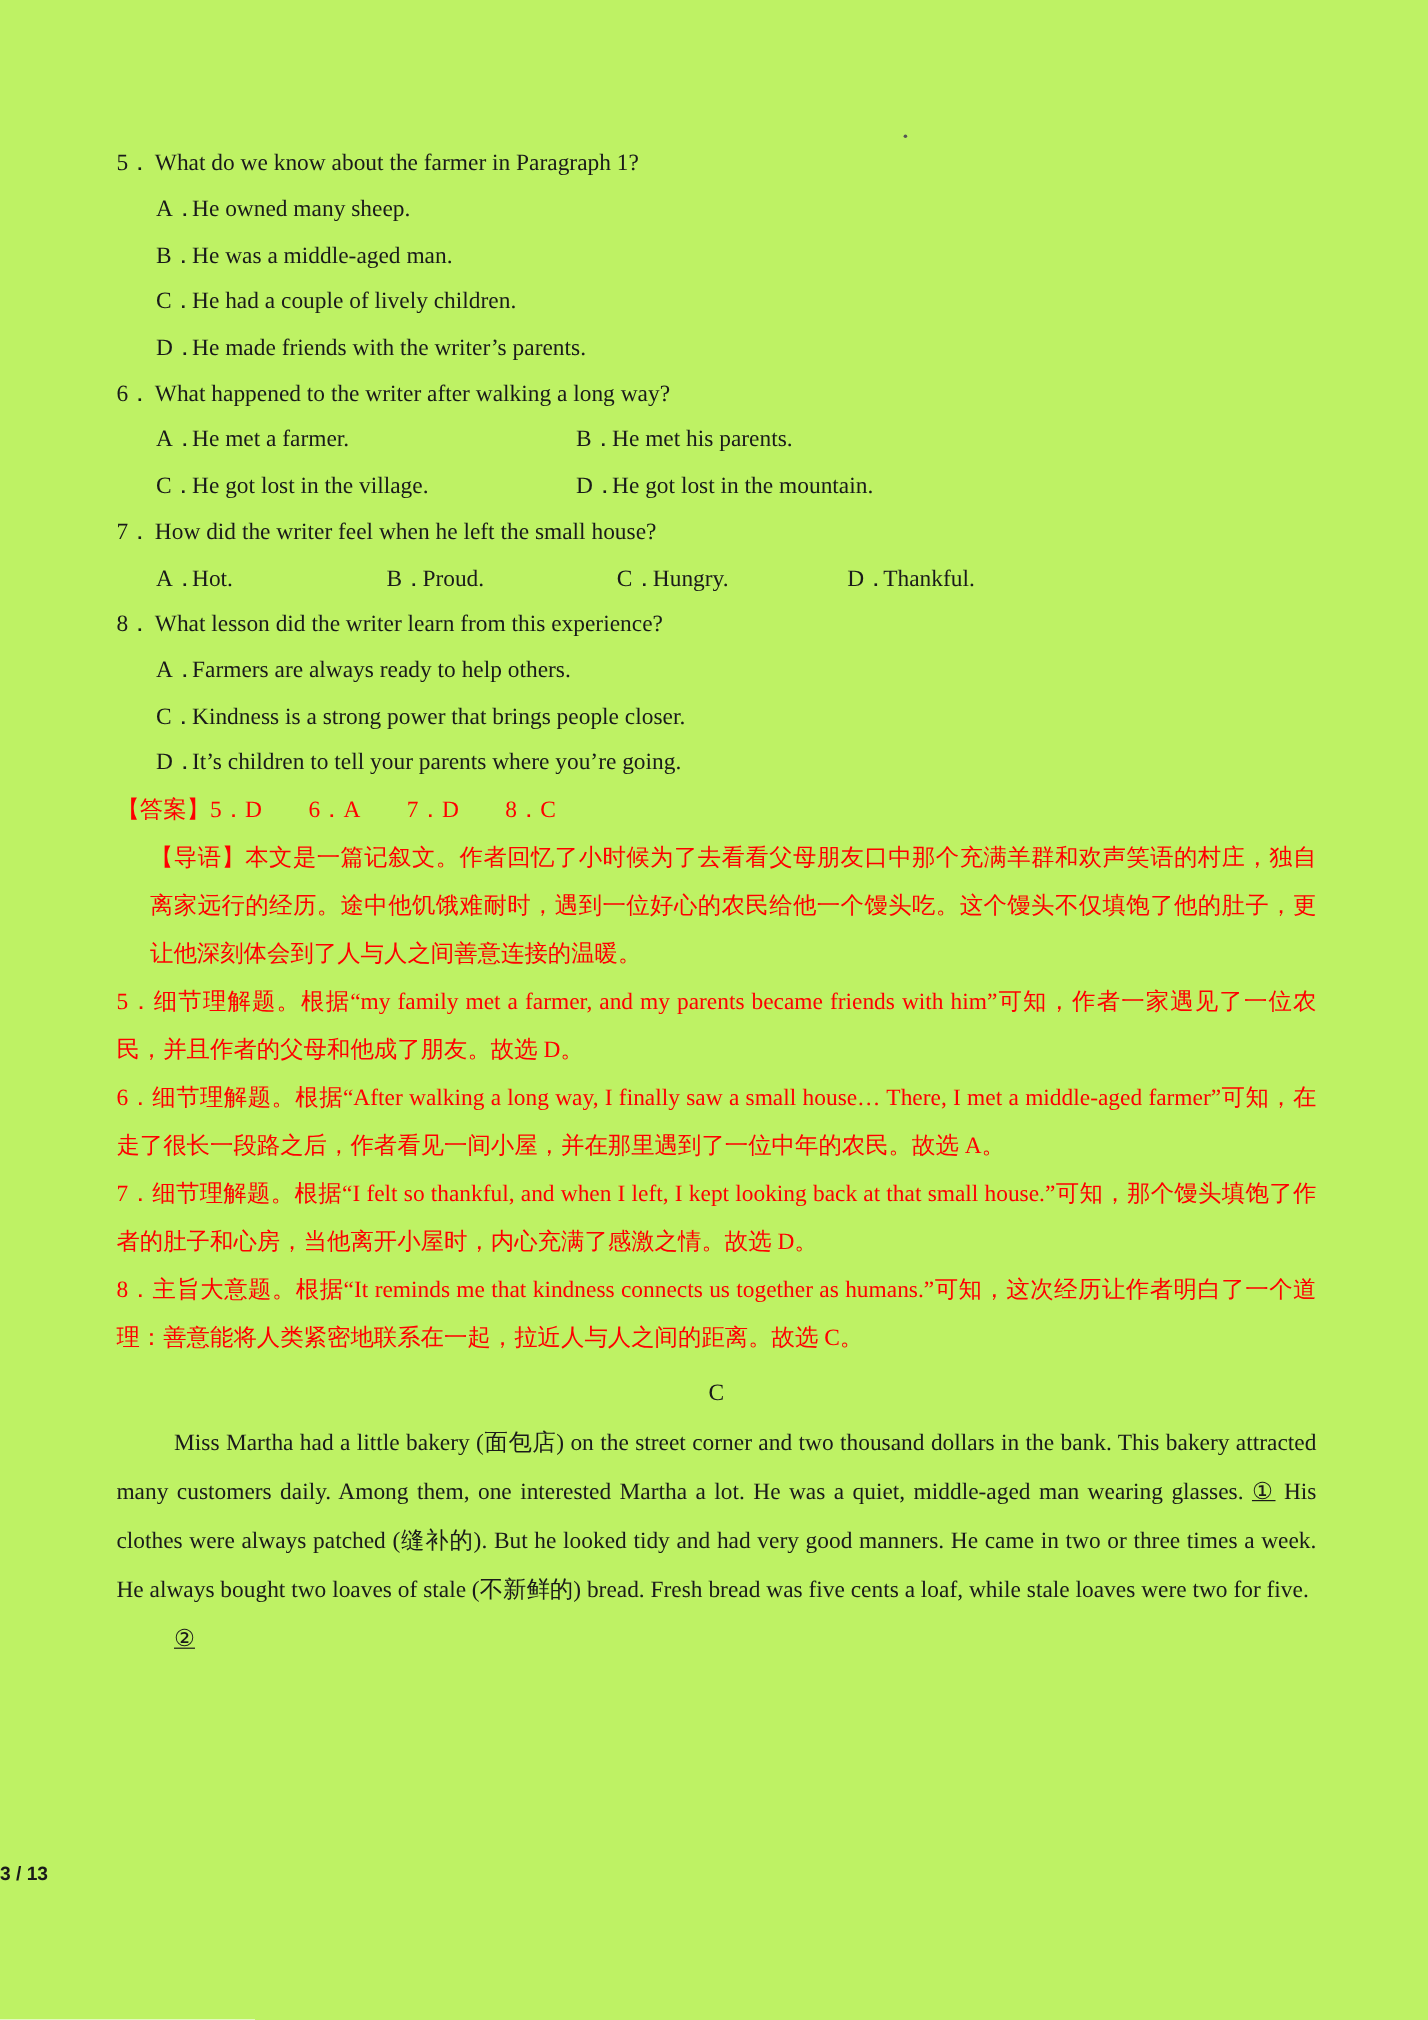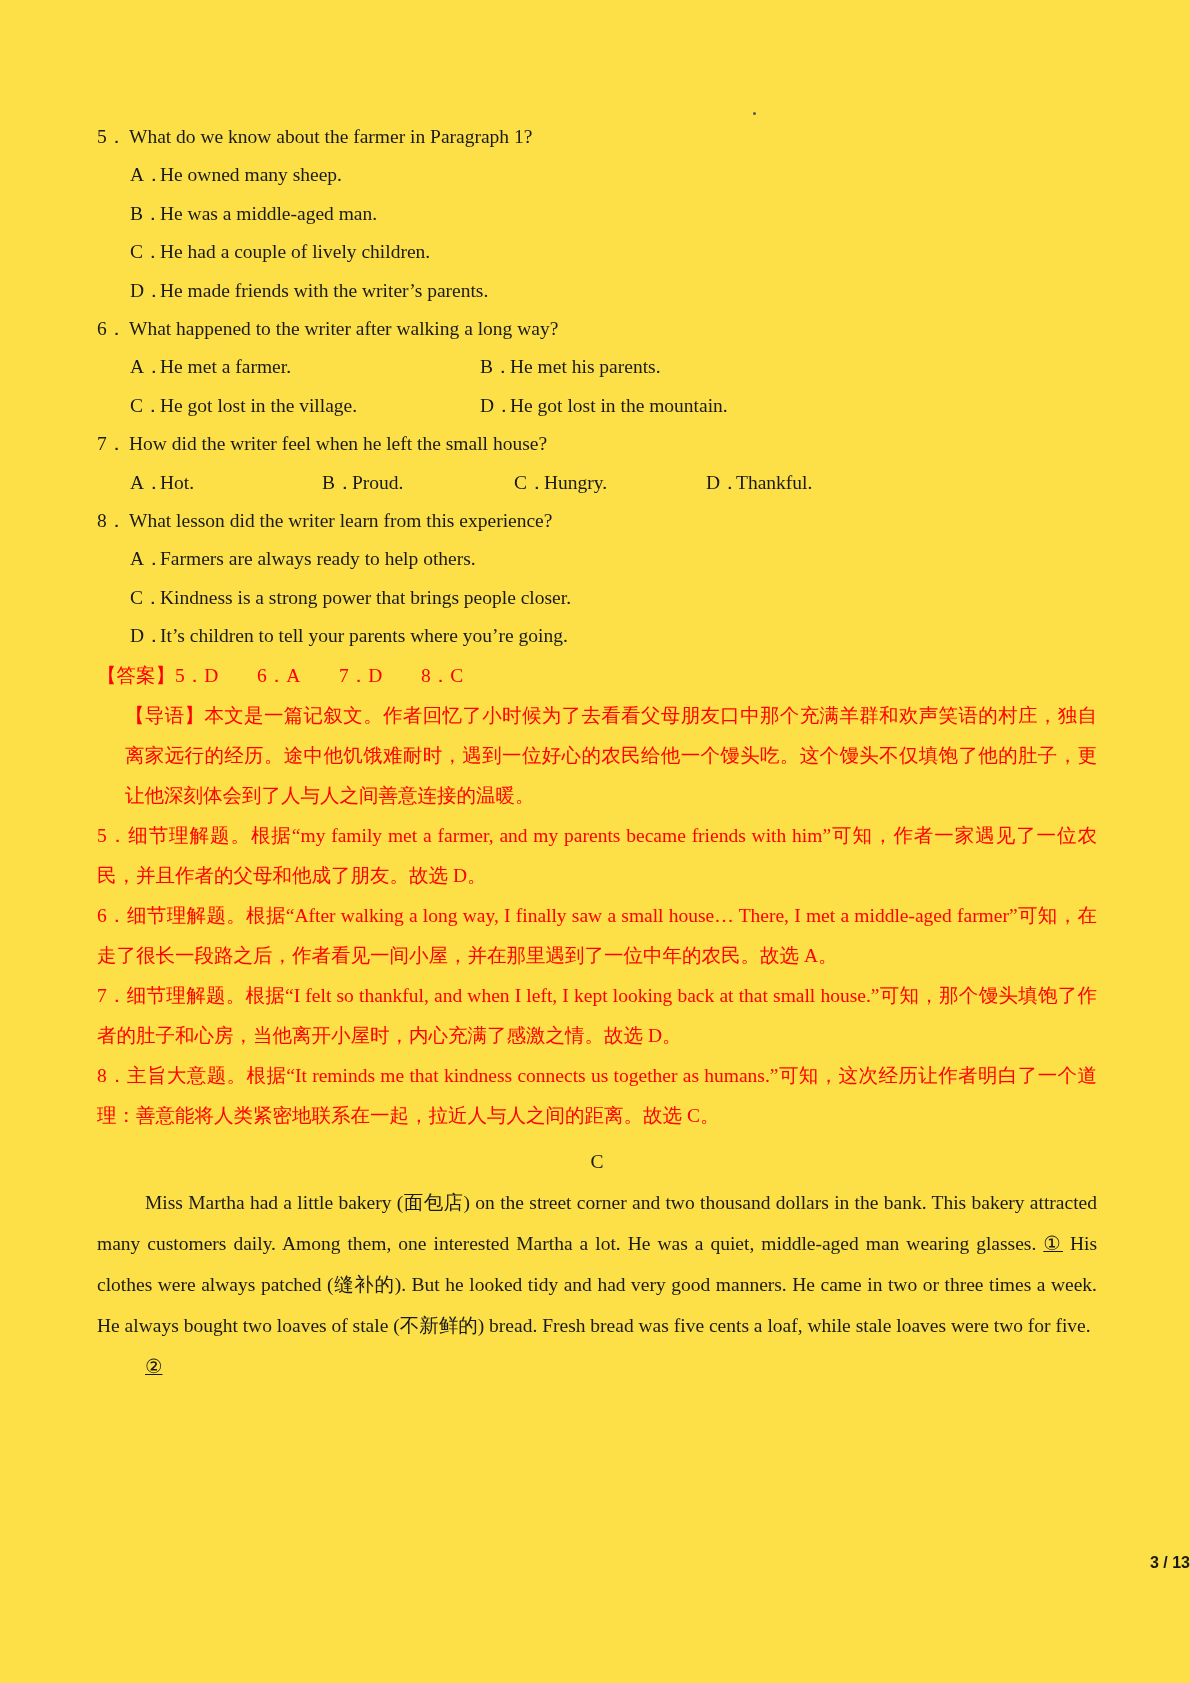--- a/index.html
+++ b/index.html
@@ -9,21 +9,21 @@
   }
   body {
     font-family: "Liberation Serif", "DejaVu Serif", serif;
     color: #000000;
   }
   .page {
     position: relative;
     width: 1190px;
     height: 1683px;
     margin: 0 auto;
-    background: #fde047;
+    background: #bef264;
     overflow: hidden;
     box-sizing: border-box;
   }
   .content {
     position: absolute;
     left: 97px;
     top: 118px;
     width: 1000px;
   }
 
@@ -104,21 +104,21 @@
   .passage-marker span {
     text-decoration: underline;
   }
 
   
   .footer {
     position: absolute;
     left: 0;
     top: 1554px;
     width: 1190px;
-    text-align: right;
+    text-align: left;
     font-family: "Liberation Sans", sans-serif;
     font-weight: bold;
     font-size: 16px;
     color: #1a1a1a;
   }
 
   .dot-mark {
     position: absolute;
     left: 753px;
     top: 112px;

